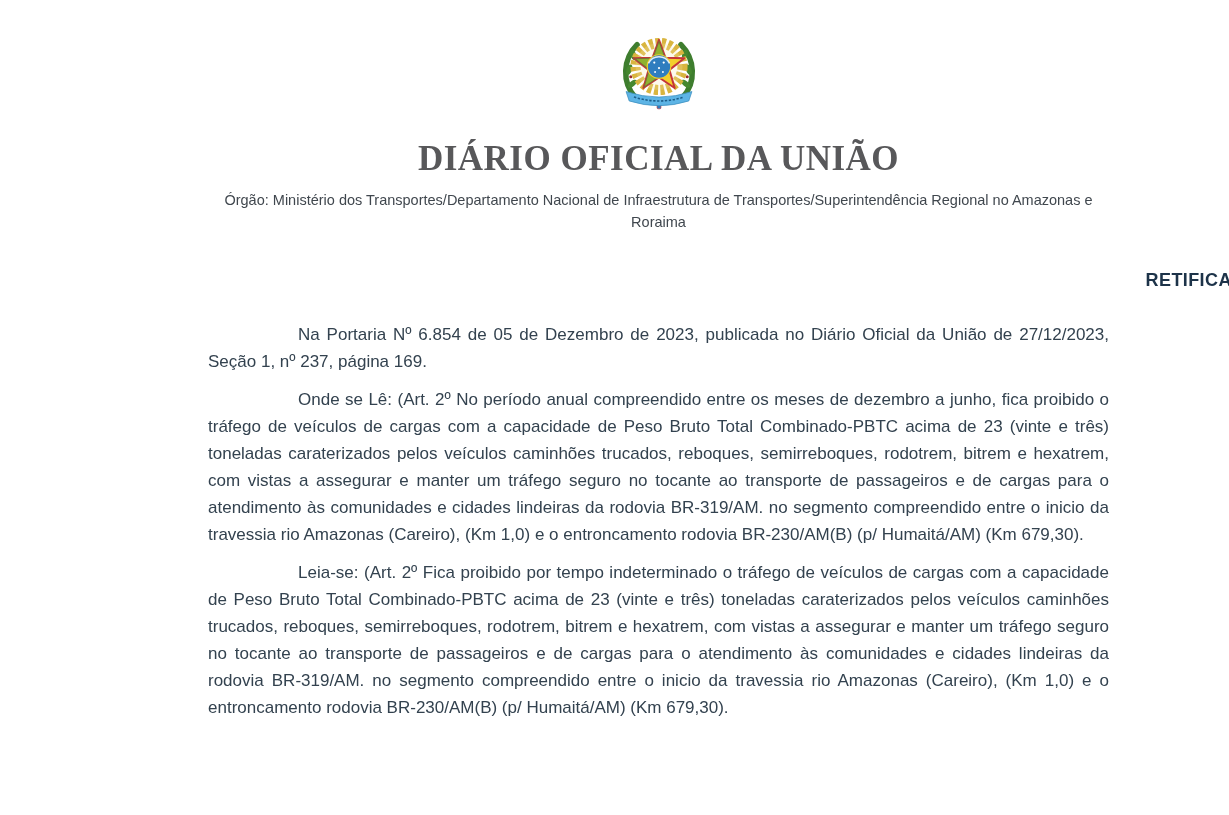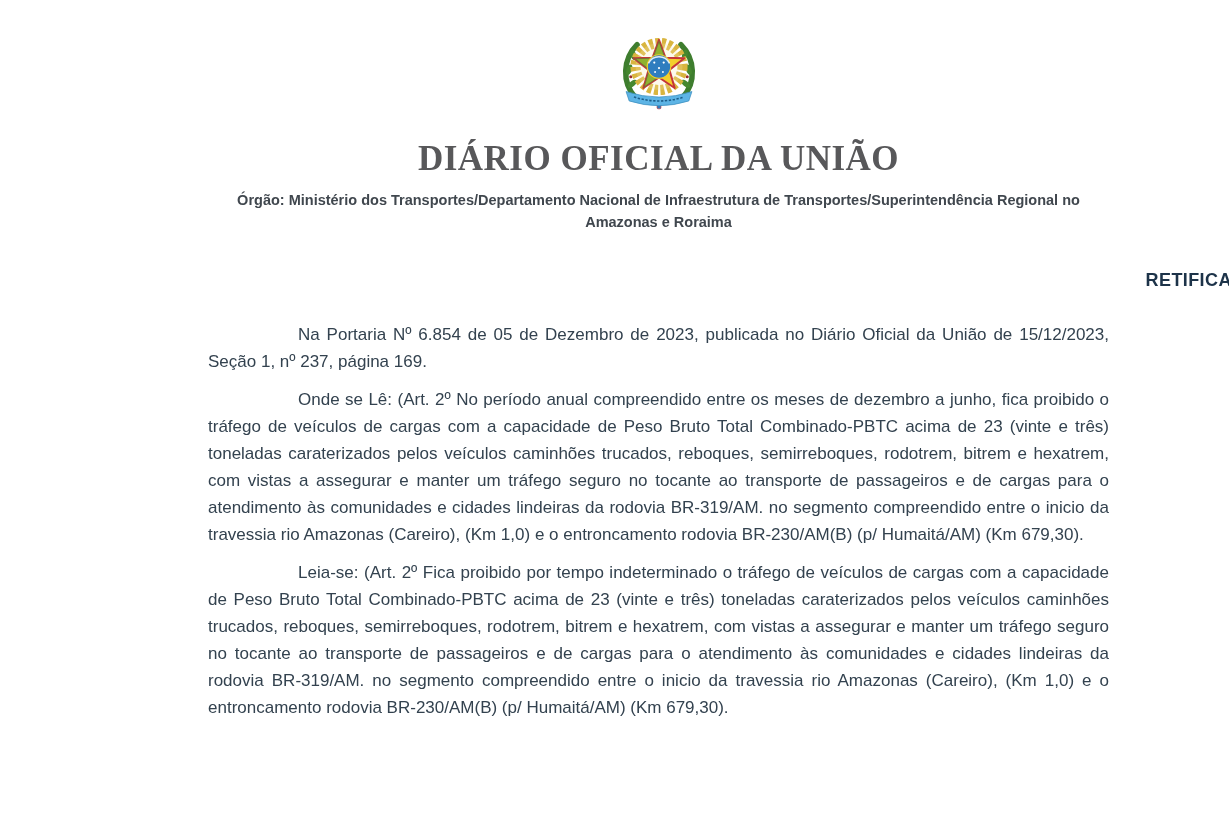--- a/index.html
+++ b/index.html
@@ -36,21 +36,21 @@
     line-height: 1.1;
   }
   .pub-meta {
     font-size: 14.5px;
     color: #55595e;
     margin-top: 9px;
     letter-spacing: 0.1px;
   }
   .organ-meta {
     font-size: 14.5px;
-    font-weight: bold;
+    font-weight: normal;
     color: #40474e;
     margin: 10px auto 0 auto;
     max-width: 890px;
     line-height: 22px;
   }
   .doc-heading {
     text-align: right;
     font-size: 18px;
     font-weight: bold;
     letter-spacing: 0.4px;
@@ -115,18 +115,18 @@
 
     <h1 class="dou-title">DIÁRIO OFICIAL DA UNIÃO</h1>
 
 
     <div class="organ-meta">Órgão: Ministério dos Transportes/Departamento Nacional de Infraestrutura de Transportes/Superintendência Regional no Amazonas e Roraima</div>
   </div>
 
   <h2 class="doc-heading">RETIFICAÇÃO</h2>
 
   <div class="doc-body">
-    <p>Na Portaria Nº 6.854 de 05 de Dezembro de 2023, publicada no Diário Oficial da União de 15/12/2023, Seção 1, nº 237, página 169.</p>
+    <p>Na Portaria Nº 6.854 de 05 de Dezembro de 2023, publicada no Diário Oficial da União de 27/12/2023, Seção 1, nº 237, página 169.</p>
     <p>Onde se Lê: (Art. 2º No período anual compreendido entre os meses de dezembro a junho, fica proibido o tráfego de veículos de cargas com a capacidade de Peso Bruto Total Combinado-PBTC acima de 23 (vinte e três) toneladas caraterizados pelos veículos caminhões trucados, reboques, semirreboques, rodotrem, bitrem e hexatrem, com vistas a assegurar e manter um tráfego seguro no tocante ao transporte de passageiros e de cargas para o atendimento às comunidades e cidades lindeiras da rodovia BR-319/AM. no segmento compreendido entre o inicio da travessia rio Amazonas (Careiro), (Km 1,0) e o entroncamento rodovia BR-230/AM(B) (p/ Humaitá/AM) (Km 679,30).</p>
     <p>Leia-se: (Art. 2º Fica proibido por tempo indeterminado o tráfego de veículos de cargas com a capacidade de Peso Bruto Total Combinado-PBTC acima de 23 (vinte e três) toneladas caraterizados pelos veículos caminhões trucados, reboques, semirreboques, rodotrem, bitrem e hexatrem, com vistas a assegurar e manter um tráfego seguro no tocante ao transporte de passageiros e de cargas para o atendimento às comunidades e cidades lindeiras da rodovia BR-319/AM. no segmento compreendido entre o inicio da travessia rio Amazonas (Careiro), (Km 1,0) e o entroncamento rodovia BR-230/AM(B) (p/ Humaitá/AM) (Km 679,30).</p>
   </div>
 
 </div>
 
 </body></html>

